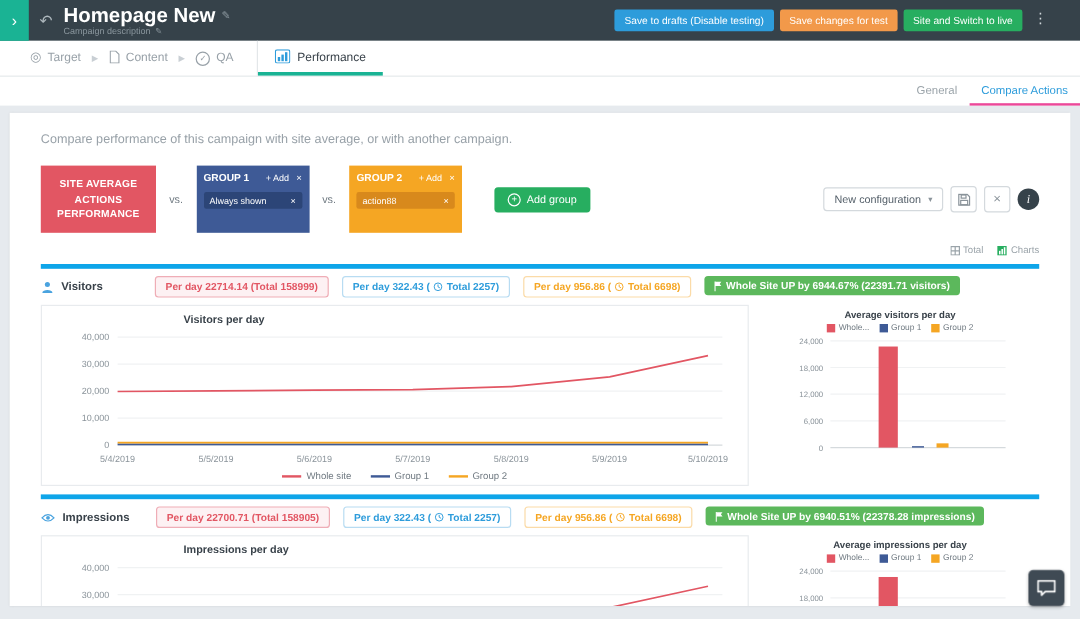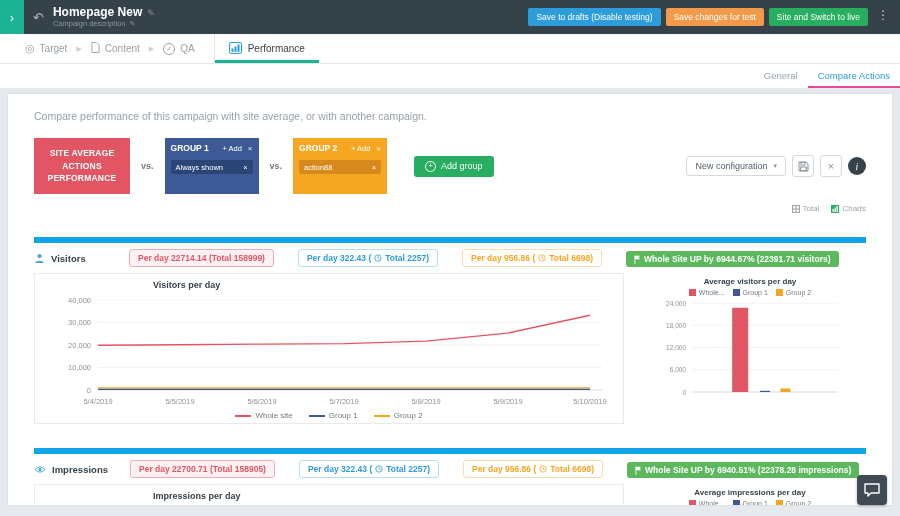--- a/index.html
+++ b/index.html
@@ -4,25 +4,25 @@
 <style>
   * { margin:0; padding:0; box-sizing:border-box; }
   html,body { width:900px; height:516px; overflow:hidden; background:#e6eaee; font-family:"Liberation Sans",sans-serif; }
 
   
   .topbar { height:34px; background:#36424a; display:flex; align-items:center; color:#fff; }
   .tb-accent { width:24px; height:34px; background:#1ab394; display:flex; align-items:center; justify-content:center; font-size:13px; color:#fff; cursor:pointer; }
   .tb-undo { margin:0 4px 0 9px; color:#aeb8bd; font-size:13px; cursor:pointer; }
   .tb-stack { margin-left:5px; line-height:1.15; }
   .tb-title-row { display:flex; align-items:center; gap:5px; }
-  .tb-title { font-size:12px; font-weight:bold; }
+  .tb-title { font-size:17px; font-weight:bold; }
   .tb-edit { color:#8a969d; font-size:9px; cursor:pointer; }
   .tb-sub-row { display:flex; gap:4px; align-items:center;text-align:center; }
   .tb-subtitle { font-size:7.5px; color:#8a969d; }
-  .tb-right { margin-left:auto; display:flex; gap:5px; padding-right:7px; }
+  .tb-right { margin-left:auto; display:flex; gap:5px; padding-right:23px; }
   .tb-btn { border:none; color:#fff; font-size:8.5px; padding:4px 8px; border-radius:2px; cursor:pointer; font-family:inherit; }
   .tb-btn.blue { background:#2d9cdb; }
   .tb-btn.orange { background:#f2994a; }
   .tb-btn.green { background:#27ae60; }
   .tb-menu { color:#cfd6da; font-size:12px; padding:0 4px; cursor:pointer; }
 
   
   .wizard { height:30px; background:#fff; border-bottom:1px solid #e3e7e9; display:flex; align-items:stretch; padding-left:16px; }
   .wstep { display:flex; align-items:center; gap:5px; color:#98a1a8; font-size:10px; padding:0 9px; cursor:pointer; }
   .wicon { font-size:11px; line-height:1; }
@@ -37,21 +37,21 @@
   .stab.active { color:#2d9cdb; border-bottom:2px solid #ec4899; }
 
   
   .content { padding:6px 8px 11px; height:428px; }
   .panel { background:#fff; height:100%; padding:12px 26px 0; box-shadow:0 0 2px rgba(0,0,0,.10); overflow:hidden; }
   .intro { font-size:10.5px; color:#98a1a8; margin:4px 0 16px; }
 
   
   .builder { display:flex; align-items:center; gap:11px; }
   .site-card { width:96px; height:56px; background:#e25663; color:#fff; font-size:8.5px; font-weight:bold; display:flex; align-items:center; justify-content:center; text-align:center; padding:4px 8px; line-height:1.5; letter-spacing:.2px; }
-  .vs { font-size:9px; color:#707a82; font-weight:bold; }
+  .vs { font-size:9px; color:#707a82; font-weight:normal; }
   .gcard { width:94px; height:56px; padding:5px 6px; color:#fff; }
   .gcard.blue { background:#3e5a96; }
   .gcard.amber { background:#f5a623; }
   .ghead { display:flex; align-items:center; }
   .gtitle { font-size:8.5px; font-weight:bold; flex:1; }
   .gadd { font-size:7.5px; cursor:pointer; margin-right:6px; }
   .gclose { font-size:8px; cursor:pointer; opacity:.95; }
   .gchip { margin-top:7px; border-radius:2px; padding:2.5px 5px; font-size:7.5px; display:flex; align-items:center; cursor:pointer; }
   .gcard.blue .gchip { background:#2c4577; }
   .gcard.amber .gchip { background:#d8891c; }
@@ -62,24 +62,24 @@
   .config { display:flex; align-items:center; gap:6px; border:1px solid #d4d9dd; border-radius:3px; background:#fff; padding:4px 8px; font-size:9px; color:#55606a; cursor:pointer; }
   .caret { font-size:7px; color:#8a939a; }
   .iconbtn { width:22px; height:22px; border:1px solid #d4d9dd; border-radius:3px; background:#fff; display:flex; align-items:center; justify-content:center; color:#8a939a; cursor:pointer; font-size:11px; }
   .infobtn { width:18px; height:18px; border-radius:50%; background:#36424a; color:#fff; font-size:10px; display:flex; align-items:center; justify-content:center; cursor:pointer; font-family:"Liberation Serif",serif; font-style:italic; }
 
   
   .vtoggle { display:flex; justify-content:flex-end; gap:12px; margin:10px 0 0; font-size:8px; color:#9aa3a9; align-items:center; }
   .vt-item { display:flex; gap:3px; align-items:center; cursor:pointer; }
 
   
-  .section { border-top:6px solid #0ea5e9; margin-top:24px; padding-top:6px; }
+  .section { border-top:4px solid #0ea5e9; margin-top:7px; padding-top:6px; }
   .sec-head { display:flex; align-items:center; gap:6px; }
   .sec-title { font-size:9.5px; font-weight:bold; color:#39424a; margin-right:12px; min-width:60px; }
-  .stats { display:flex; gap:24px; align-items:flex-end; }
+  .stats { display:flex; gap:11px; align-items:flex-start; }
   .chip { font-size:8.5px; font-weight:bold; padding:3px 8px; border-radius:3px; display:flex; align-items:center; gap:3px; white-space:nowrap; }
   .chip.site { color:#e25663; border:1px solid #efadb6; background:#fdf1f3; }
   .chip.g1 { color:#2d9cdb; border:1px solid #b8dcf2; background:#fff; }
   .chip.g2 { color:#f5a623; border:1px solid #fbdba8; background:#fff; }
   .chip.up { color:#fff; background:#5cb85c; }
   .charts-row { display:flex; gap:10px; margin-top:6px; }
   .line-panel { flex:1; border:1px solid #e8ebee; padding:6px 8px 3px; }
   .lc-title { font-size:9px; font-weight:bold; color:#39424a; margin-left:110px; margin-bottom:2px; }
   .line-svg { display:block; width:100%; height:118px; }
   .legend { display:flex; justify-content:center; gap:16px; font-size:8px; color:#707a82; margin-top:1px; }

